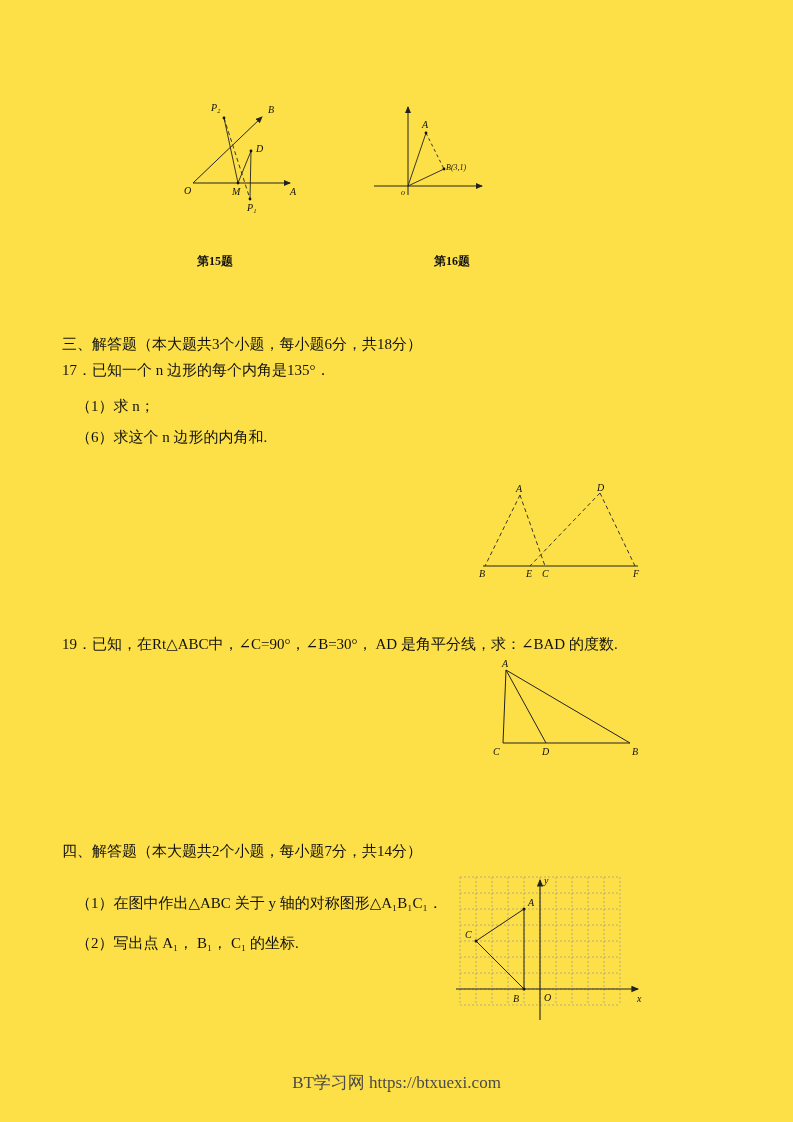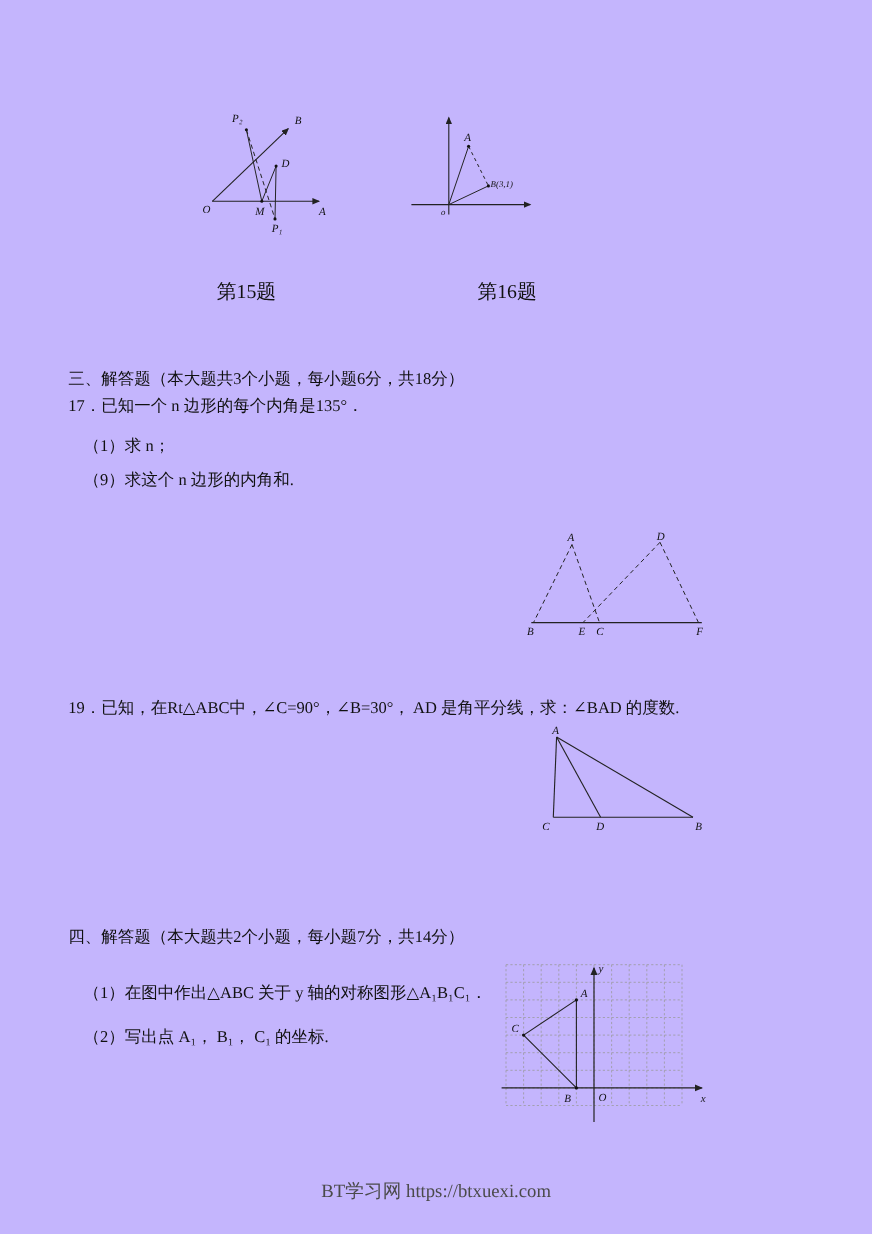--- a/index.html
+++ b/index.html
@@ -1,24 +1,24 @@
 <!DOCTYPE html>
 <html><head>
 <meta charset="utf-8">
 <style>
   * { margin:0; padding:0; box-sizing:border-box; }
   html,body { background:#ffffff; }
   .page {
-    position:relative; width:793px; height:1122px; background:#c4b5fd;
+    position:relative; width:793px; height:1122px; background:#fde047;
     font-family:"Liberation Serif","DejaVu Serif",serif;
     font-size:15px; color:#111; overflow:hidden;
   }
   .abs { position:absolute; }
   .bold { font-weight:normal;margin-top:20px; }
-  .caption { font-size:18px; color:#111; }
+  .caption { font-size:12px; color:#111;font-weight:bold; }
   .stem { line-height:1.45; }
   .footer {
     position:absolute; left:0; top:1071px; width:100%;
     text-align:center; color:#4a4a4a; font-size:17px;
     font-family:"Liberation Serif","DejaVu Serif",serif;
   }
   svg { display:block; }
   svg text {
     font-family:"Liberation Serif","DejaVu Serif",serif;
     font-size:10px; font-style:italic; fill:#111;
@@ -89,21 +89,21 @@
     </svg>
   </div>
 
   <div class="abs caption" style="left:197px; top:253px;">第15题</div>
   <div class="abs caption" style="left:434px; top:253px;">第16题</div>
 
   <div class="abs bold" style="left:62px; top:315px;">三、解答题（本大题共3个小题，每小题6分，共18分）</div>
 
   <div class="abs stem" style="left:62px; top:360px;">17．已知一个 n 边形的每个内角是135°．</div>
   <div class="abs stem" style="left:76px; top:396px;">（1）求 n；</div>
-  <div class="abs stem" style="left:76px; top:427px;">（9）求这个 n 边形的内角和.</div>
+  <div class="abs stem" style="left:76px; top:427px;">（6）求这个 n 边形的内角和.</div>
 
 
   <div class="abs" style="left:478px; top:483px;">
     <svg width="165" height="95" viewBox="0 0 165 95">
       <g stroke="#222" stroke-width="1" fill="none">
         <line x1="5" y1="83" x2="160" y2="83"></line>
       </g>
       <g stroke="#222" stroke-width="0.9" fill="none" stroke-dasharray="4,3">
         <line x1="42" y1="12" x2="7" y2="83"></line>
         <line x1="42" y1="12" x2="67" y2="83"></line>

